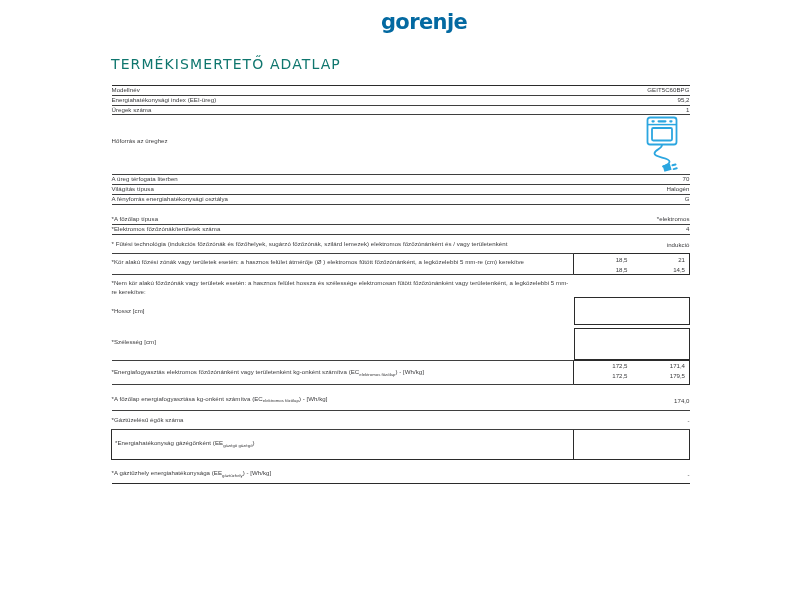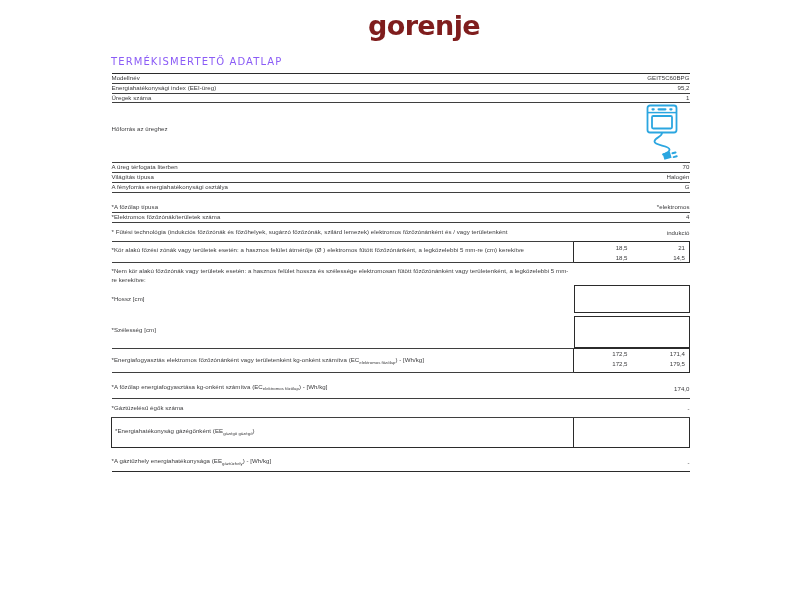--- a/index.html
+++ b/index.html
@@ -26,40 +26,40 @@
   .logo-row {
     position: absolute;
     top: 12px;
     left: 0;
     width: 800px;
     text-align: center;
   }
   .logo {
     display: inline-block;
     font-family: "DejaVu Sans", sans-serif;
-    font-size: 27px;
+    font-size: 21px;
     font-weight: bold;
     letter-spacing: -0.6px;
-    color: #7f1d1d;
+    color: #0369a1;
     line-height: 1;
     margin-left: 48px;
   }
 
   
   .sheet {
     position: absolute;
     left: 111px;
     top: 56px;
     width: 578px;
   }
   .doc-title {
-    font-size: 10px;
+    font-size: 14px;
     letter-spacing: 1.1px;
-    color: #8b5cf6;
-    padding-bottom: 5px;
+    color: #0f766e;
+    padding-bottom: 12px;
     font-weight: normal;
     font-family: "DejaVu Sans", sans-serif;
   }
 
   
   table.spec {
     width: 578px;
     border-collapse: collapse;
     table-layout: fixed;
     font-size: 6.1px;

